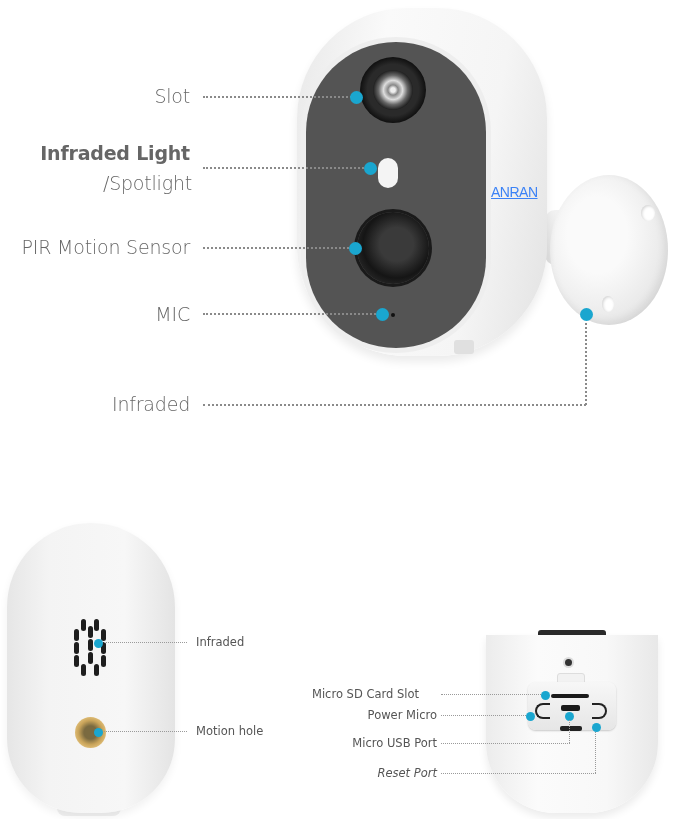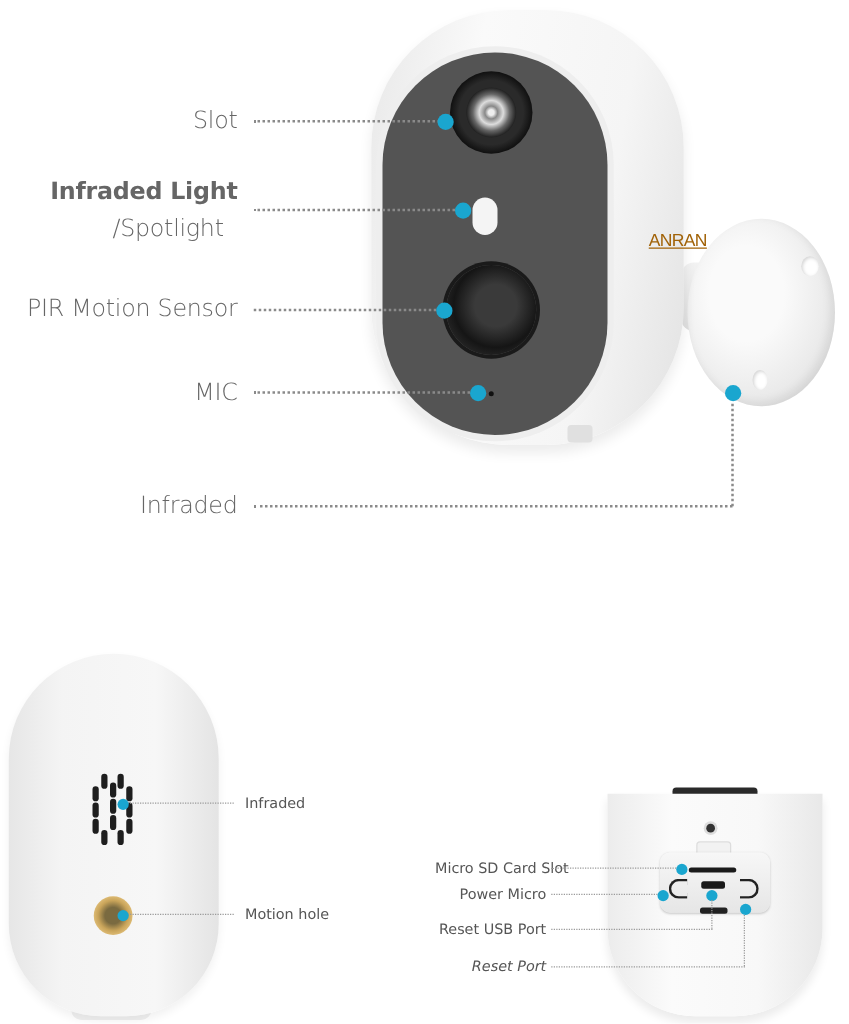--- a/index.html
+++ b/index.html
@@ -16,21 +16,21 @@
     .dot.sm { width:9px; height:9px; margin:-4.5px 0 0 -4.5px; }
 
     
     .cam-body { left:297px; top:8px; width:250px; height:348px; border-radius:110px; background:linear-gradient(100deg,#e8e8e8 0%,#fafafa 30%,#f5f5f5 70%,#e2e2e2 100%); box-shadow:0 6px 10px rgba(0,0,0,0.08); }
     .cam-face { left:306px; top:42px; width:180px; height:306px; border-radius:90px; background:#545454; box-shadow:0 0 0 5px #eeeeee; }
     .lens-outer { left:360px; top:57px; width:66px; height:66px; border-radius:50%; background:radial-gradient(circle,#2a2a2a 55%,#111 70%,#3a3a3a 100%); }
     .lens-inner { left:373px; top:70px; width:40px; height:40px; border-radius:50%; background:radial-gradient(circle,#eeeeee 8%,#888 18%,#ddd 34%,#666 52%,#222 70%); }
     .ir-light { left:378px; top:158px; width:20px; height:30px; border-radius:10px; background:#f4f4f4; }
     .pir-outer { left:357px; top:212px; width:72px; height:72px; border-radius:50%; background:radial-gradient(circle at 55% 45%,#3a3a3a 30%,#151515 60%,#2a2a2a 80%); box-shadow:0 0 0 3px #1a1a1a; }
     .mic-hole { left:391px; top:313px; width:4px; height:4px; border-radius:50%; background:#111; }
-    .logo { left:491px; top:184px; font-size:14px; color:#a16207; font-family:"Liberation Sans", sans-serif; letter-spacing:-0.5px; text-decoration:underline;margin-left:28px; }
+    .logo { left:491px; top:184px; font-size:14px; color:#3b82f6; font-family:"Liberation Sans", sans-serif; letter-spacing:-0.5px; text-decoration:underline; }
     .clip { left:454px; top:340px; width:20px; height:14px; background:#e0e0e0; border-radius:3px; }
 
     
     .br-plate { left:550px; top:175px; width:118px; height:150px; border-radius:50%; background:radial-gradient(ellipse at 40% 40%,#fafafa 30%,#e4e4e4 80%,#d6d6d6 100%); box-shadow:inset -3px -3px 8px rgba(0,0,0,0.08); }
     .br-arm { left:545px; top:210px; width:50px; height:55px; background:linear-gradient(180deg,#f2f2f2,#dedede); border-radius:10px 20px 20px 10px; }
     .br-hole1 { left:641px; top:205px; width:14px; height:16px; border-radius:50%; background:#fff; box-shadow:inset 1px 1px 3px rgba(0,0,0,0.18); }
     .br-hole2 { left:602px; top:296px; width:12px; height:16px; border-radius:50%; background:#fff; box-shadow:inset 1px 1px 3px rgba(0,0,0,0.18); }
 
     
     .back-body { left:7px; top:523px; width:168px; height:290px; border-radius:84px 84px 74px 74px; background:linear-gradient(90deg,#e6e6e6 0%,#f4f4f4 25%,#f7f7f7 70%,#e4e4e4 100%); box-shadow:0 4px 8px rgba(0,0,0,0.06); }
@@ -68,21 +68,21 @@
   <div class="abs pir-outer"></div>
   <div class="abs mic-hole"></div>
   <div class="abs clip"></div>
   <div class="abs logo"><span>ANRAN</span></div>
 
   <div class="lbl-big" style="right:489px; top:82px;">Slot</div>
   <div class="dotline-h" style="left:203px; top:96px; width:152px;"></div>
   <div class="dot big" style="left:356px; top:97px;"></div>
 
   <div class="lbl-big" style="right:489px; top:139px;font-weight:bold;">Infraded Light</div>
-  <div class="lbl-big" style="right:500px; top:169px;">/Spotlight</div>
+  <div class="lbl-big" style="right:487px; top:169px;">/Spotlight</div>
   <div class="dotline-h" style="left:203px; top:167px; width:165px;"></div>
   <div class="dot big" style="left:370px; top:168px;"></div>
 
   <div class="lbl-big" style="right:489px; top:233px;">PIR Motion Sensor</div>
   <div class="dotline-h" style="left:203px; top:247px; width:150px;"></div>
   <div class="dot big" style="left:355px; top:248px;"></div>
 
   <div class="lbl-big" style="right:489px; top:300px;">MIC</div>
   <div class="dotline-h" style="left:203px; top:313px; width:176px;"></div>
   <div class="dot big" style="left:382px; top:314px;"></div>
@@ -127,30 +127,30 @@
   <div class="abs bot-body"></div>
   <div class="abs bot-pin"></div>
   <div class="abs bot-tab"></div>
   <div class="abs bot-plate"></div>
   <div class="abs sd-slot"></div>
   <div class="abs pw-port"></div>
   <div class="abs usb-port"></div>
   <div class="hook l"></div>
   <div class="hook r"></div>
 
-  <div class="lbl-sm" style="right:224px; top:687px;margin-left:44px;">Micro SD Card Slot</div>
+  <div class="lbl-sm" style="right:260px; top:687px;margin-left:44px;">Micro SD Card Slot</div>
   <div class="dotline-h sm" style="left:441px; top:694px; width:100px;"></div>
   <div class="dot sm" style="left:545px; top:695px;"></div>
 
   <div class="lbl-sm" style="right:242px; top:708px;">Power Micro</div>
   <div class="dotline-h sm" style="left:441px; top:715px; width:87px;"></div>
   <div class="dot sm" style="left:530px; top:716px;"></div>
   <div class="dot sm" style="left:569px; top:716px;"></div>
 
-  <div class="lbl-sm" style="right:242px; top:736px;">Reset USB Port</div>
+  <div class="lbl-sm" style="right:242px; top:736px;">Micro USB Port</div>
   <div class="dotline-h sm" style="left:441px; top:743px; width:129px;"></div>
   <div class="dotline-v sm" style="left:569px; top:720px; height:23px;"></div>
 
   <div class="lbl-sm" style="right:242px; top:766px;font-style:italic;">Reset Port</div>
   <div class="dotline-h sm" style="left:441px; top:773px; width:155px;"></div>
   <div class="dotline-v sm" style="left:595px; top:730px; height:43px;"></div>
   <div class="dot sm" style="left:596px; top:727px;"></div>
 </div>
 
 </body></html>

